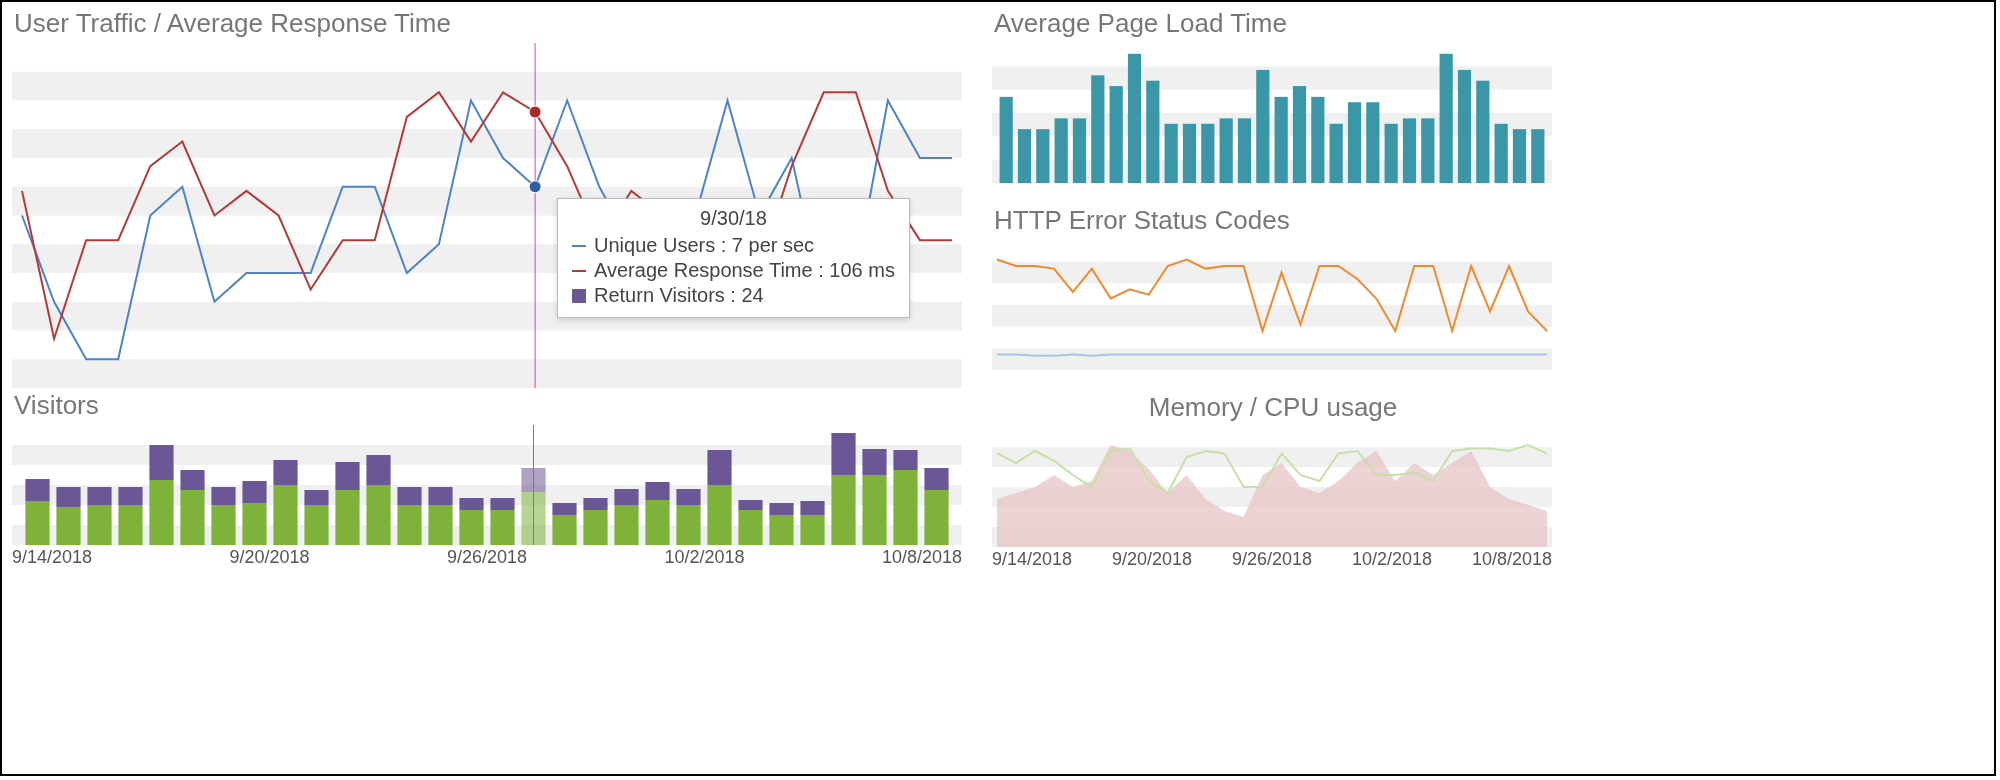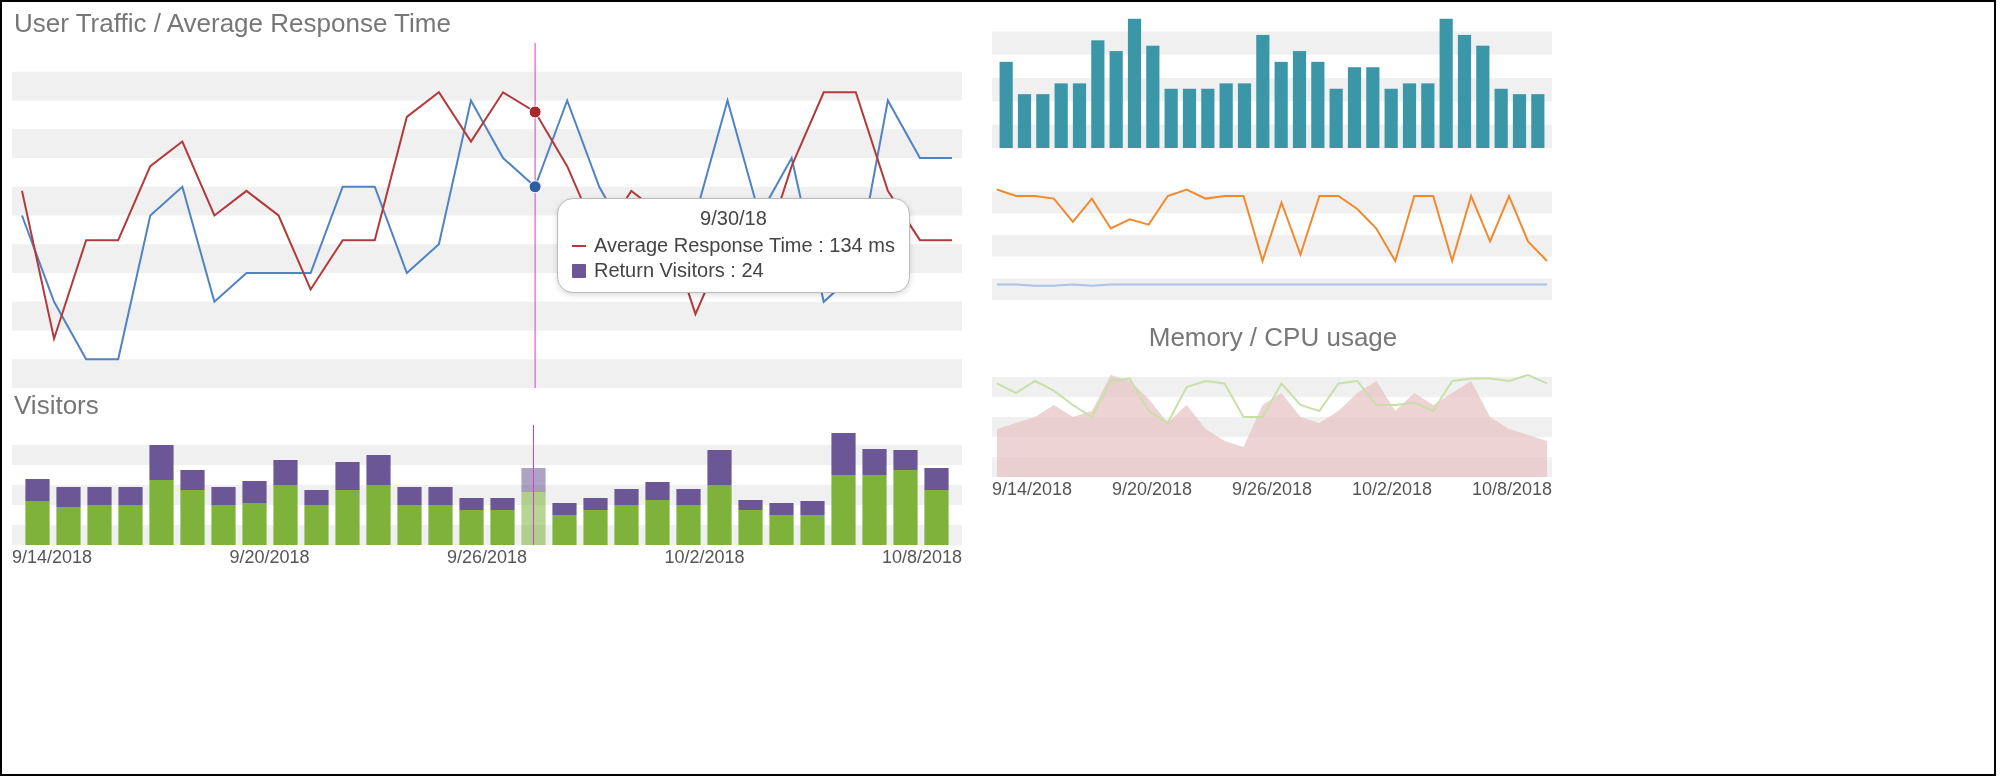--- a/index.html
+++ b/index.html
@@ -3,43 +3,47 @@
 <meta charset="utf-8">
 <style>
   html,body{margin:0;padding:0;font-family:"Segoe UI",Arial,sans-serif;background:#fff;color:#666;}
   .dashboard{border:2px solid #000;width:1996px;height:776px;box-sizing:border-box;padding:6px 10px 2px 10px;display:grid;grid-template-columns:950px 560px;column-gap:30px;}
   .col{display:flex;flex-direction:column;}
   .panel{display:flex;flex-direction:column;}
   .panel-title{font-size:26px;color:#777;margin:0 0 4px 2px;font-weight:400;}
   .plot{position:relative;background:#fff;}
   .plot svg{position:absolute;top:0;left:0;}
   .crosshair{stroke:#d040d0;stroke-width:1;}
-  .tooltip{position:absolute;background:#fff;border:1px solid #bbb;border-radius:16px;box-shadow:0 2px 6px rgba(0,0,0,.15);padding:8px 14px 10px 14px;font-size:20px;color:#444;min-width:250px;z-index:10;}
+  .tooltip{position:absolute;background:#fff;border:1px solid #bbb;border-radius:0;box-shadow:0 2px 6px rgba(0,0,0,.15);padding:8px 14px 10px 14px;font-size:20px;color:#444;min-width:250px;z-index:10;}
   .tooltip .tt-title{text-align:center;margin-bottom:4px;}
   .tooltip .tt-row{display:flex;align-items:center;gap:8px;white-space:nowrap;margin-top:2px;}
   .swatch{width:14px;height:14px;flex:0 0 14px;border-radius:1px;}
   .swatch.line{height:2px;border-radius:0;}
   .x-axis-labels{display:flex;justify-content:space-between;font-size:18px;color:#555;margin-top:2px;}
 </style>
 </head>
 <body>
 
 <div class="dashboard">
 
   <div class="col">
 
     <div class="panel">
       <div class="panel-title">User Traffic / Average Response Time</div>
       <div id="plot-traffic" class="plot" style="height:345px;">
 
         <div class="tooltip" style="left:545px;top:155px;">
           <div class="tt-title">9/30/18</div>
           <div class="tt-row">
+            <span class="swatch line" style="background:#4f83c4"></span>
+            <span>Unique Users : 7 per sec</span>
+          </div>
+          <div class="tt-row">
             <span class="swatch line" style="background:#b23a3a"></span>
-            <span>Average Response Time : 134 ms</span>
+            <span>Average Response Time : 106 ms</span>
           </div>
           <div class="tt-row">
             <span class="swatch" style="background:#6b5796"></span>
             <span>Return Visitors : 24</span>
           </div>
         </div>
       <svg width="950" height="345">
             <rect x="0" y="28.75" width="950" height="28.75" fill="#f0f0f0"></rect>
             <rect x="0" y="86.25" width="950" height="28.75" fill="#f0f0f0"></rect>
             <rect x="0" y="143.75" width="950" height="28.75" fill="#f0f0f0"></rect>
@@ -131,20 +135,21 @@
           <span>9/26/2018</span>
           <span>10/2/2018</span>
           <span>10/8/2018</span>
         </div>
     </div>
   </div>
 
   <div class="col">
 
     <div class="panel">
+      <div class="panel-title">Average Page Load Time</div>
       <div id="plot-pageload" class="plot" style="height:140px;">
           <svg width="560" height="140">
             <rect x="0" y="23.333333333333332" width="560" height="23.333333333333332" fill="#f0f0f0"></rect>
             <rect x="0" y="70" width="560" height="23.333333333333332" fill="#f0f0f0"></rect>
             <rect x="0" y="116.66666666666666" width="560" height="23.333333333333332" fill="#f0f0f0"></rect>
             <rect x="7.566666666666666" y="53.84615384615384" width="13.2" height="86.15384615384616" fill="#3b97a8"></rect>
             <rect x="25.9" y="86.15384615384616" width="13.2" height="53.84615384615384" fill="#3b97a8"></rect>
             <rect x="44.233333333333334" y="86.15384615384616" width="13.2" height="53.84615384615384" fill="#3b97a8"></rect>
             <rect x="62.56666666666667" y="75.38461538461539" width="13.2" height="64.61538461538461" fill="#3b97a8"></rect>
             <rect x="80.89999999999999" y="75.38461538461539" width="13.2" height="64.61538461538461" fill="#3b97a8"></rect>
@@ -171,20 +176,21 @@
             <rect x="465.9" y="26.92307692307692" width="13.2" height="113.07692307692308" fill="#3b97a8"></rect>
             <rect x="484.2333333333333" y="37.69230769230769" width="13.2" height="102.3076923076923" fill="#3b97a8"></rect>
             <rect x="502.5666666666666" y="80.76923076923077" width="13.2" height="59.230769230769226" fill="#3b97a8"></rect>
             <rect x="520.9" y="86.15384615384616" width="13.2" height="53.84615384615384" fill="#3b97a8"></rect>
             <rect x="539.2333333333333" y="86.15384615384616" width="13.2" height="53.84615384615384" fill="#3b97a8"></rect>
           </svg>
         </div>
     </div>
 
     <div class="panel" style="margin-top:22px;">
+      <div class="panel-title">HTTP Error Status Codes</div>
       <div id="plot-http" class="plot" style="height:130px;">
           <svg width="560" height="130">
             <rect x="0" y="21.666666666666668" width="560" height="21.666666666666668" fill="#f0f0f0"></rect>
             <rect x="0" y="65" width="560" height="21.666666666666668" fill="#f0f0f0"></rect>
             <rect x="0" y="108.33333333333334" width="560" height="21.666666666666668" fill="#f0f0f0"></rect>
             <path d="M5,19.5L23.96551724137931,26L42.93103448275862,26L61.89655172413793,28.599999999999994L80.86206896551724,52L99.82758620689656,28.599999999999994L118.79310344827586,58.5L137.75862068965517,49.400000000000006L156.72413793103448,54.60000000000001L175.6896551724138,26L194.6551724137931,19.5L213.6206896551724,28.599999999999994L232.58620689655172,26L251.55172413793105,26L270.51724137931035,91L289.48275862068965,32.5L308.44827586206895,84.5L327.41379310344826,26L346.3793103448276,26L365.34482758620686,39L384.3103448275862,58.5L403.2758620689655,91L422.2413793103448,26L441.2068965517241,26L460.17241379310343,91L479.13793103448273,26L498.1034482758621,71.5L517.0689655172414,26L536.0344827586207,71.5L555,91" fill="none" stroke="#f08a2c" stroke-width="2"></path>
             <path d="M5,114.4L23.96551724137931,114.4L42.93103448275862,115.7L61.89655172413793,115.7L80.86206896551724,114.4L99.82758620689656,115.7L118.79310344827586,114.4L137.75862068965517,114.4L156.72413793103448,114.4L175.6896551724138,114.4L194.6551724137931,114.4L213.6206896551724,114.4L232.58620689655172,114.4L251.55172413793105,114.4L270.51724137931035,114.4L289.48275862068965,114.4L308.44827586206895,114.4L327.41379310344826,114.4L346.3793103448276,114.4L365.34482758620686,114.4L384.3103448275862,114.4L403.2758620689655,114.4L422.2413793103448,114.4L441.2068965517241,114.4L460.17241379310343,114.4L479.13793103448273,114.4L498.1034482758621,114.4L517.0689655172414,114.4L536.0344827586207,114.4L555,114.4" fill="none" stroke="#a8c3e8" stroke-width="2"></path>
           </svg>
         </div>
     </div>

